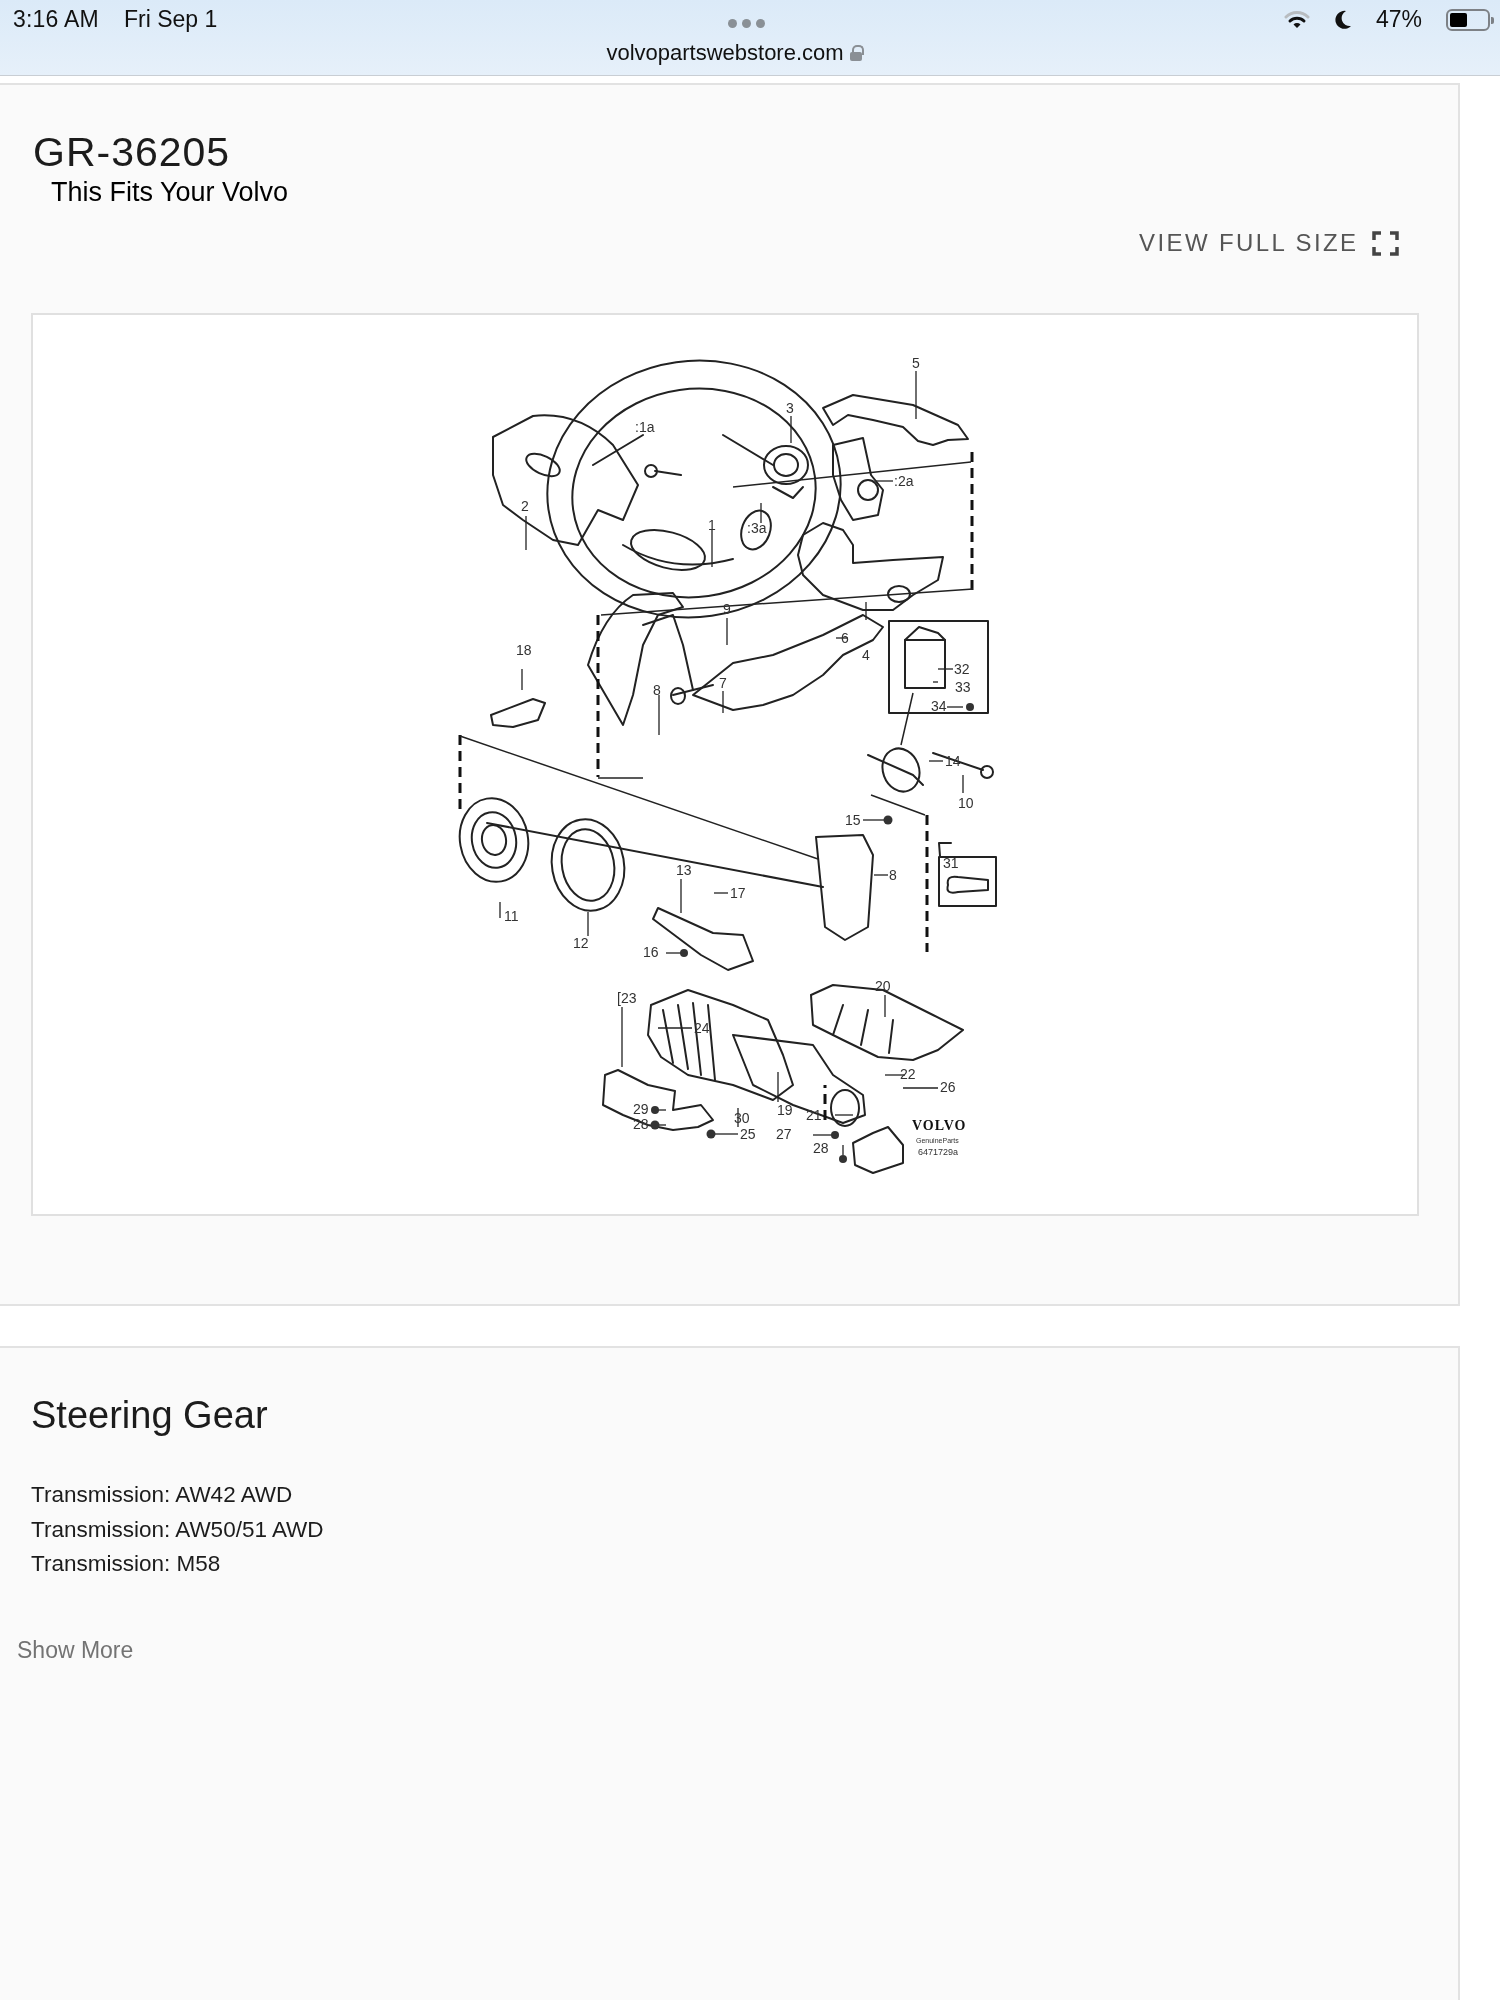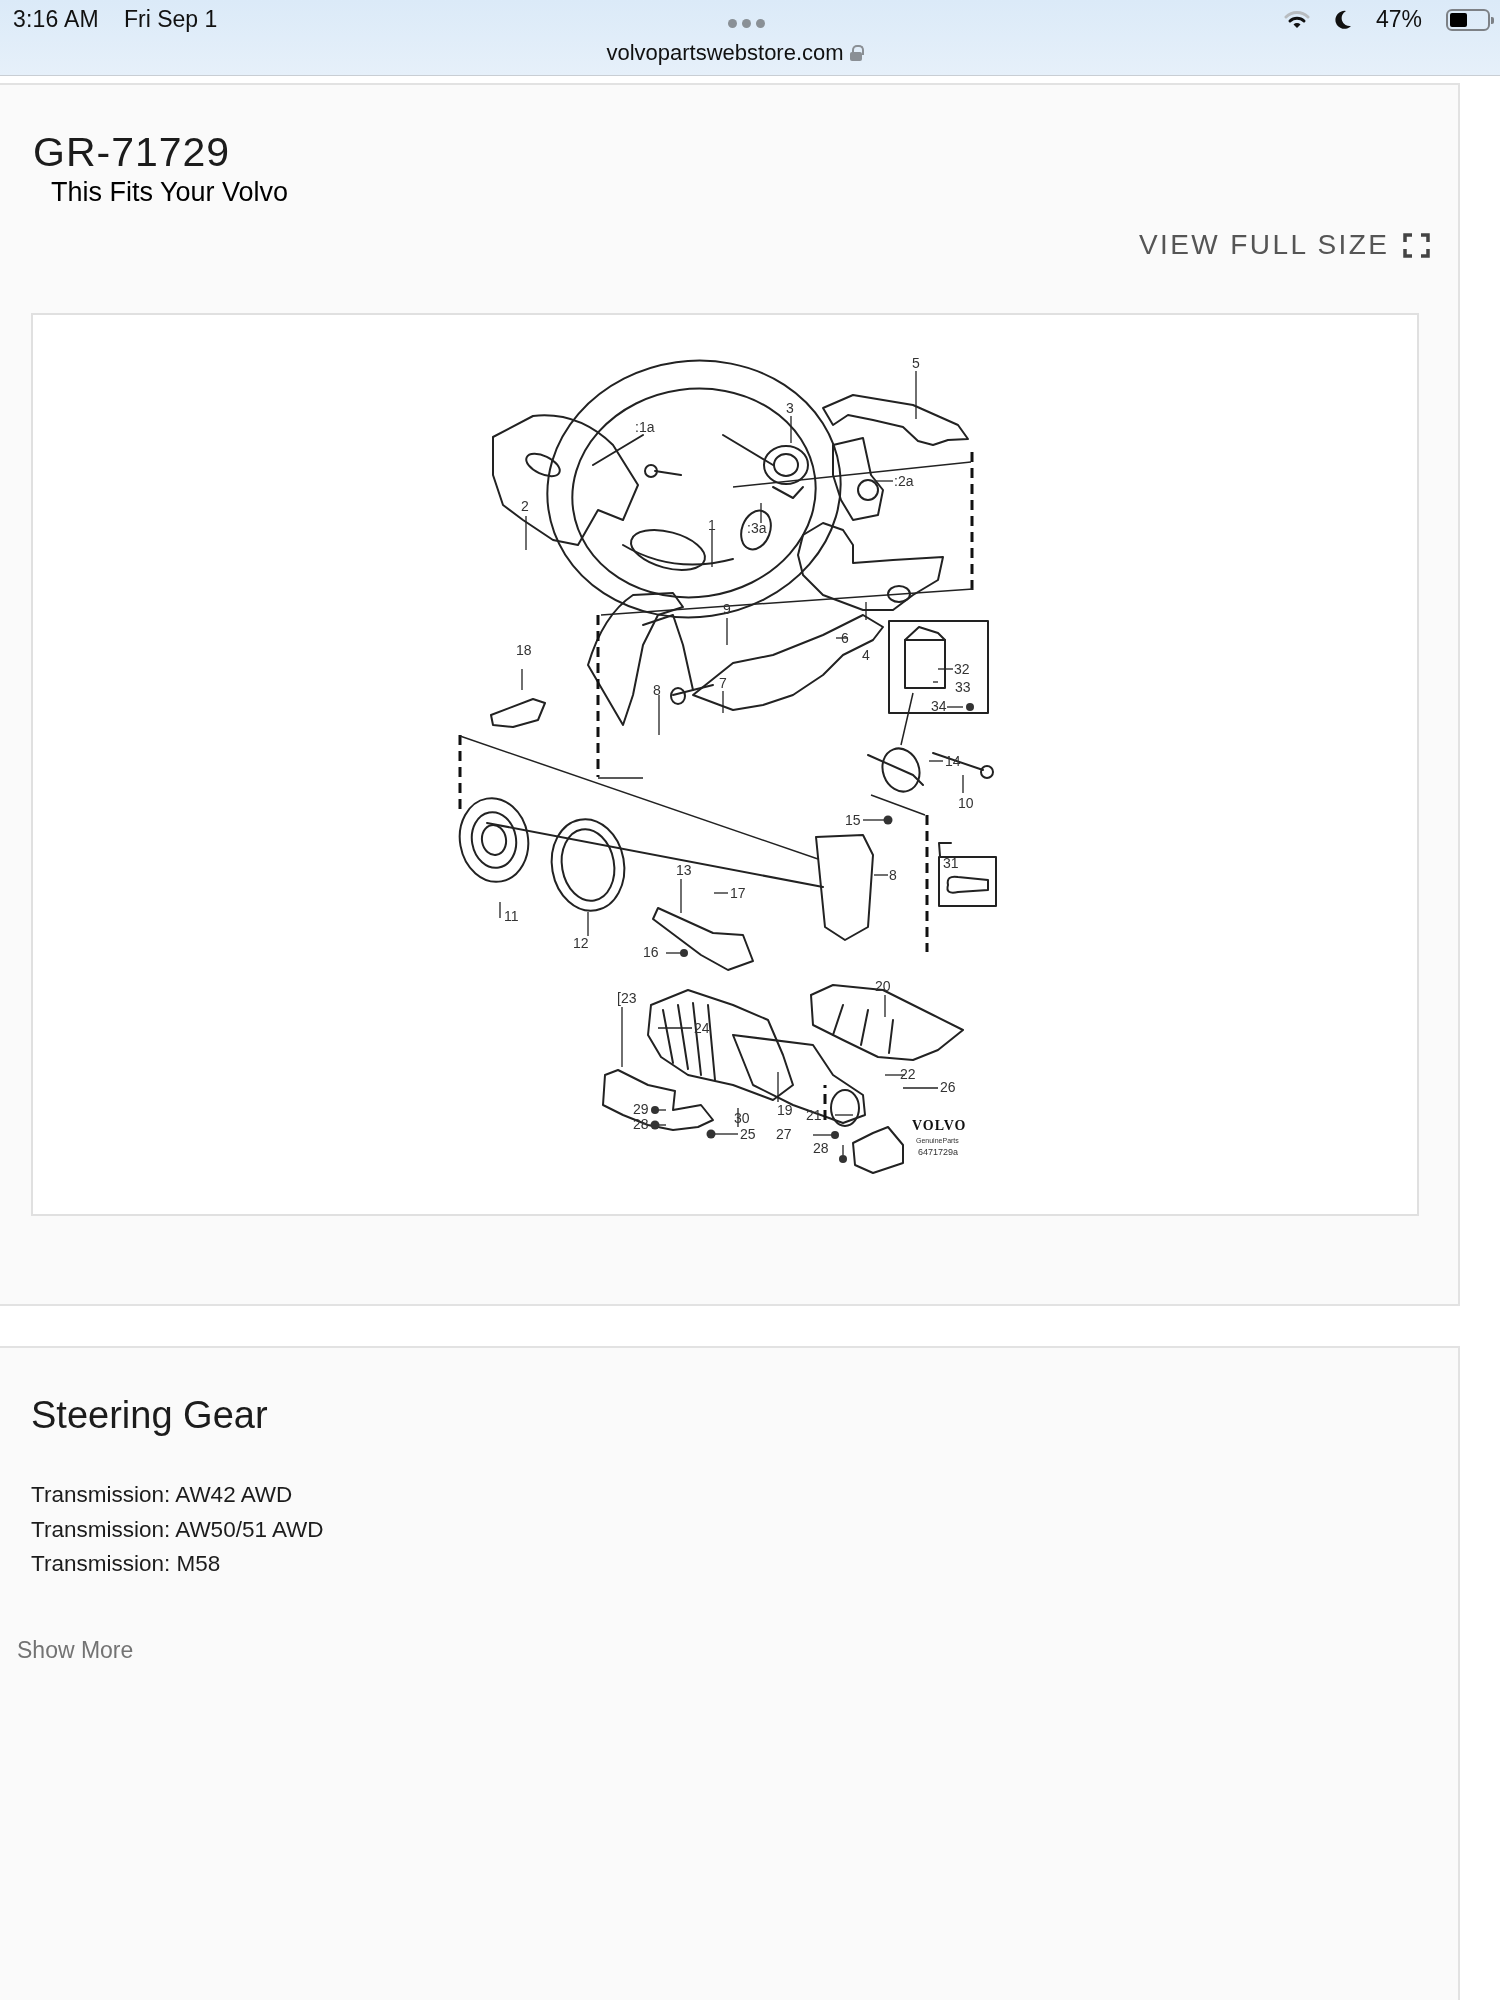--- a/index.html
+++ b/index.html
@@ -28,21 +28,21 @@
 
   .card {
     position: absolute; left: -2px; width: 1462px;
     background: #fafafa; border: 2px solid #e2e2e2;
   }
   .card1 { top: 83px; height: 1223px; }
   .card2 { top: 1346px; height: 700px; }
 
   .part-title { position: absolute; left: 33px; top: 44px; font-size: 41px; color: #1c1c1c; letter-spacing: 1px; font-weight: normal; }
   .fits-text { position: absolute; left: 51px; top: 92px; font-size: 27px; color: #000000; }
-  .view-full { position: absolute; left: 1139px; top: 144px; font-size: 28px; letter-spacing: 2.4px; color: #555; display: flex; align-items: center; gap: 14px; cursor: pointer; }
+  .view-full { position: absolute; left: 1139px; top: 144px; font-size: 24px; letter-spacing: 2.4px; color: #555; display: flex; align-items: center; gap: 14px; cursor: pointer; }
   .expand-icon { width: 27px; height: 25px; }
 
   .diagram-box { position: absolute; left: 31px; top: 228px; width: 1388px; height: 903px; background: #ffffff; border: 2px solid #e0e0e0; }
   .diagram-box svg { position: absolute; left: 0; top: 0; }
 
   .section-title { position: absolute; left: 31px; top: 46px; font-size: 38px; color: #1c1c1c; font-weight: normal; }
   .spec-list { position: absolute; left: 31px; top: 130px; }
   .spec-line { font-size: 22.5px; line-height: 34.5px; color: #1c1c1c; }
   .show-more { position: absolute; left: 17px; top: 289px; font-size: 23px; color: #737373; cursor: pointer; text-decoration: none; }
 </style>
@@ -70,21 +70,21 @@
       <path d="M12 1 A9 9 0 1 0 17 16 A8 8 0 0 1 12 1 Z" fill="#111"></path>
     </svg>
     <span>47%</span>
     <div class="battery">
         <div class="fill"></div>
       </div>
   </div>
 </div>
 
 <div class="card card1">
-  <h1 class="part-title">GR-71729</h1>
+  <h1 class="part-title">GR-36205</h1>
   <div class="fits-text">This Fits Your Volvo</div>
   <div class="view-full">
     <span>VIEW FULL SIZE</span>
     <svg class="expand-icon" viewBox="0 0 27 25">
       <path d="M2 9 V2 H9 M18 2 H25 V9 M25 16 V23 H18 M9 23 H2 V16" stroke="#444" stroke-width="3.5" fill="none"></path>
     </svg>
   </div>
 
   <div class="diagram-box">
     <svg width="1388" height="903" viewBox="0 0 1388 903">

